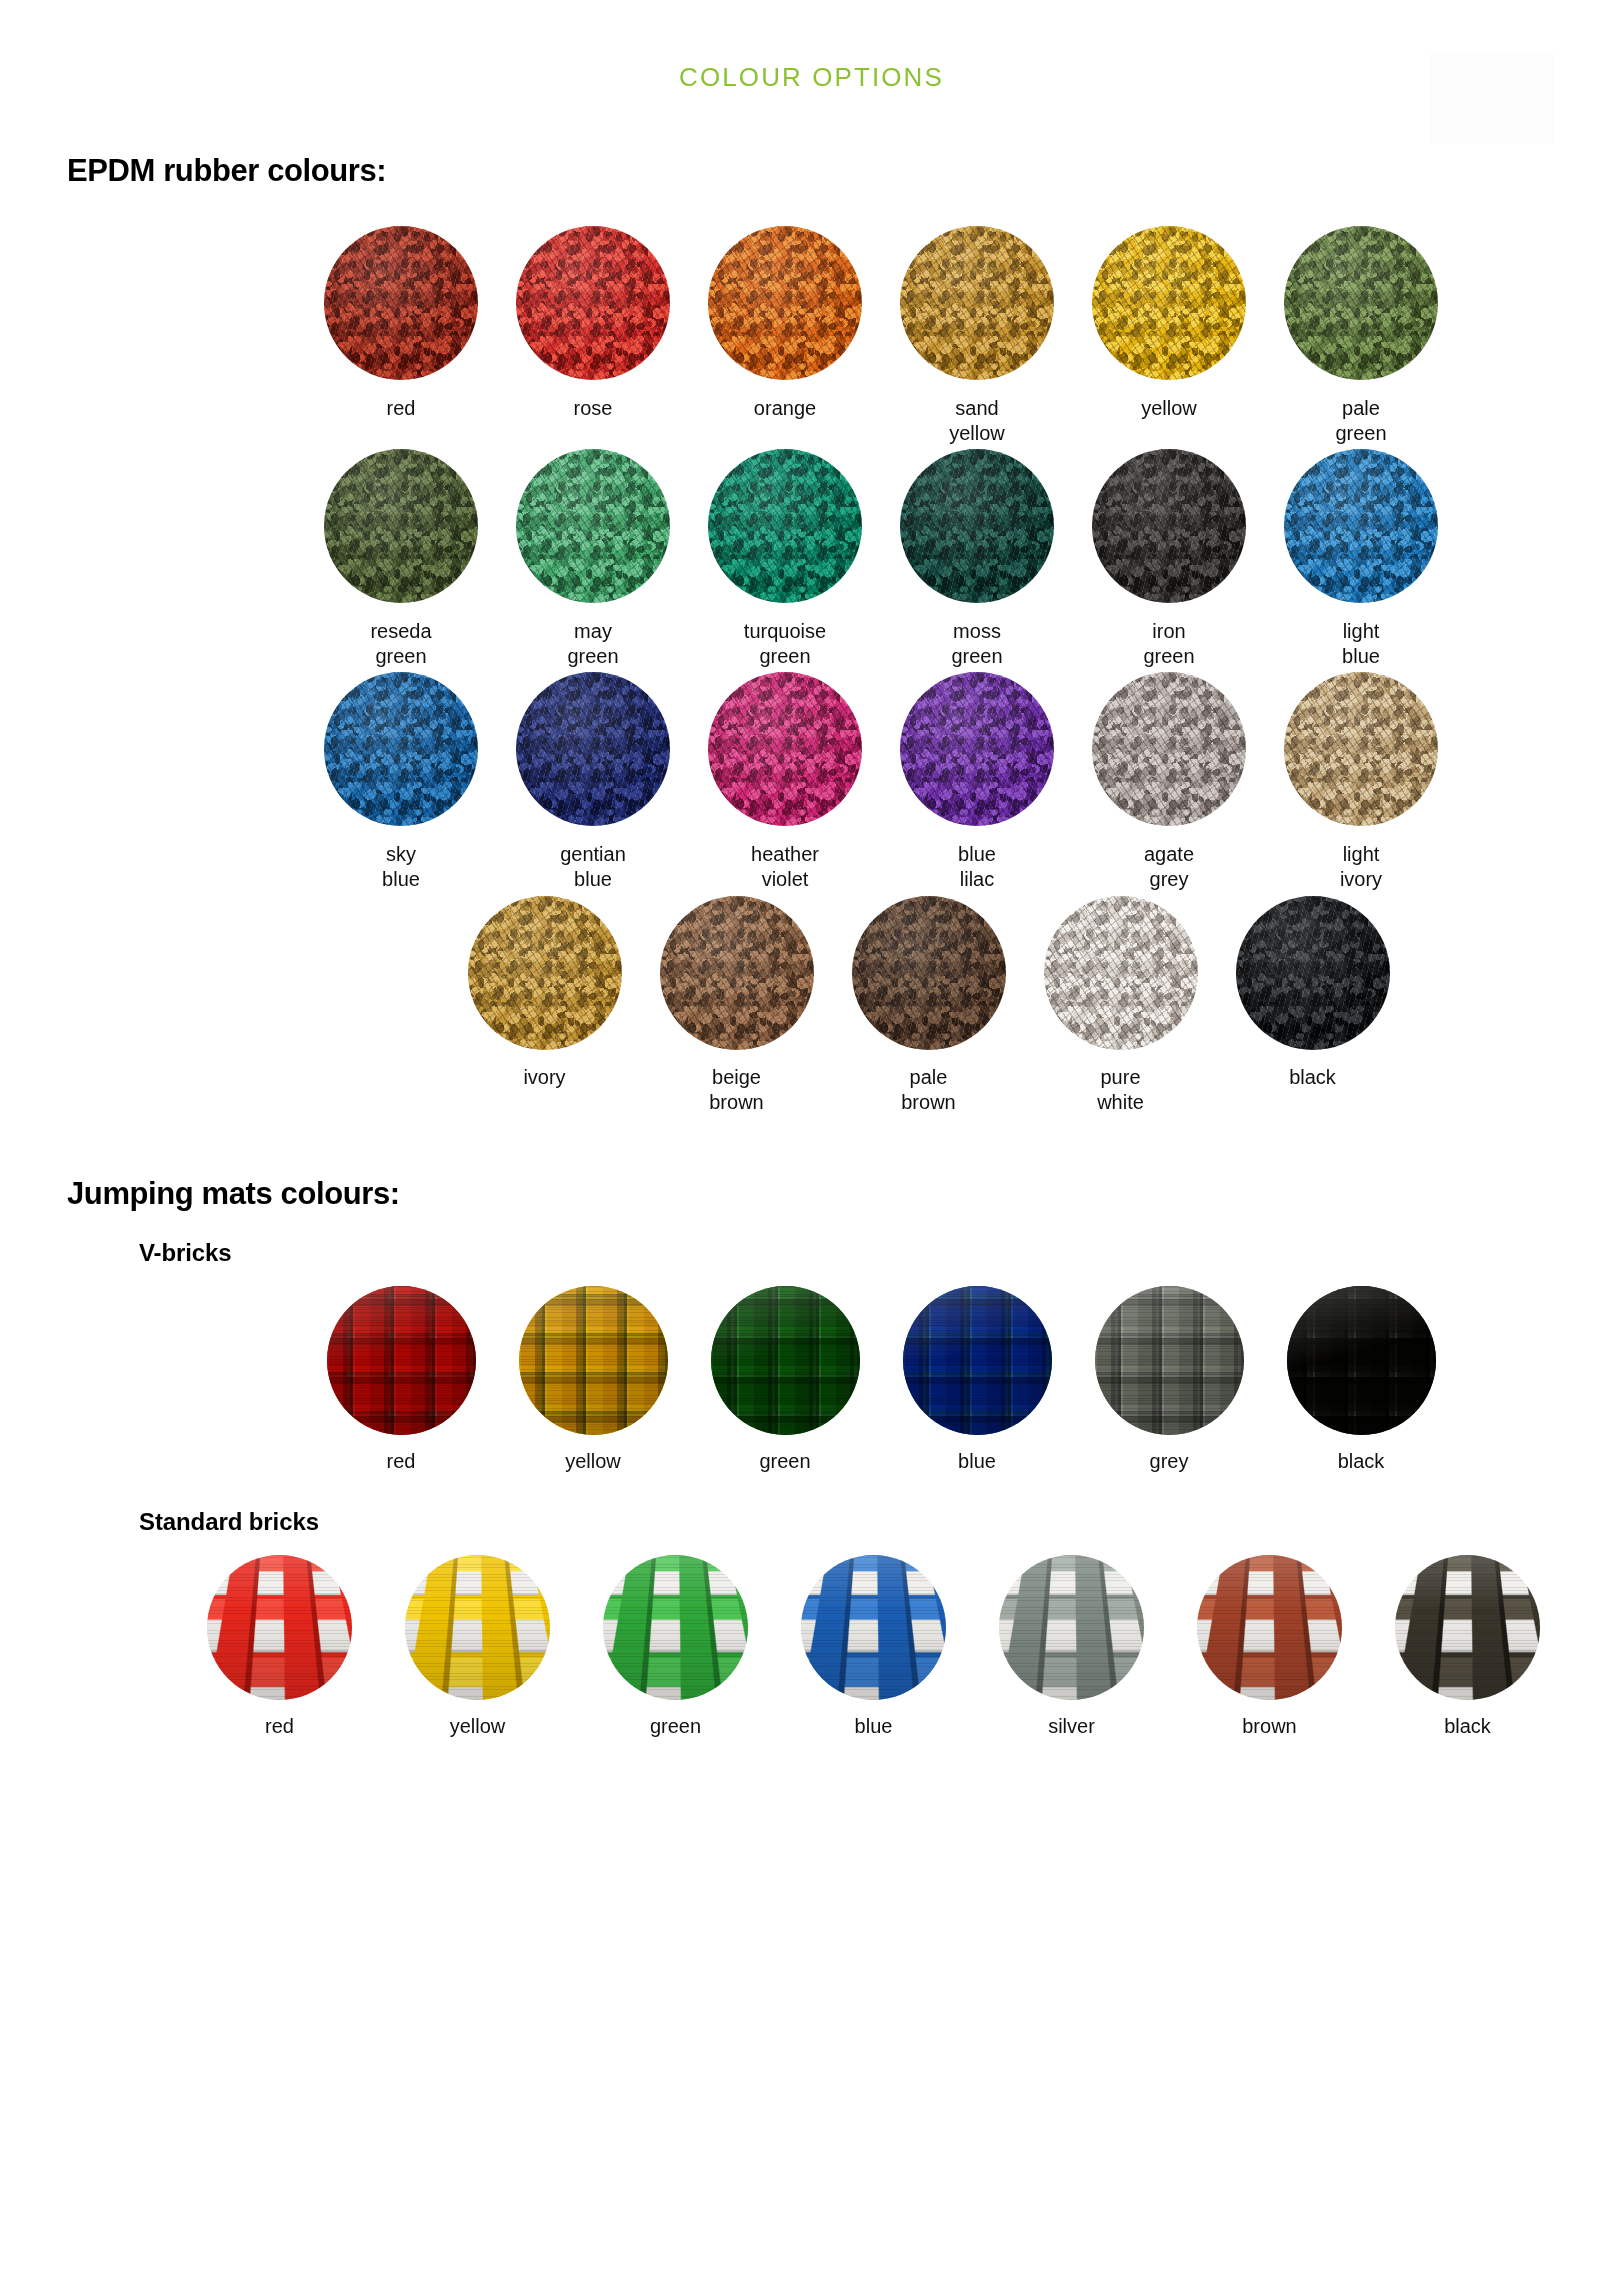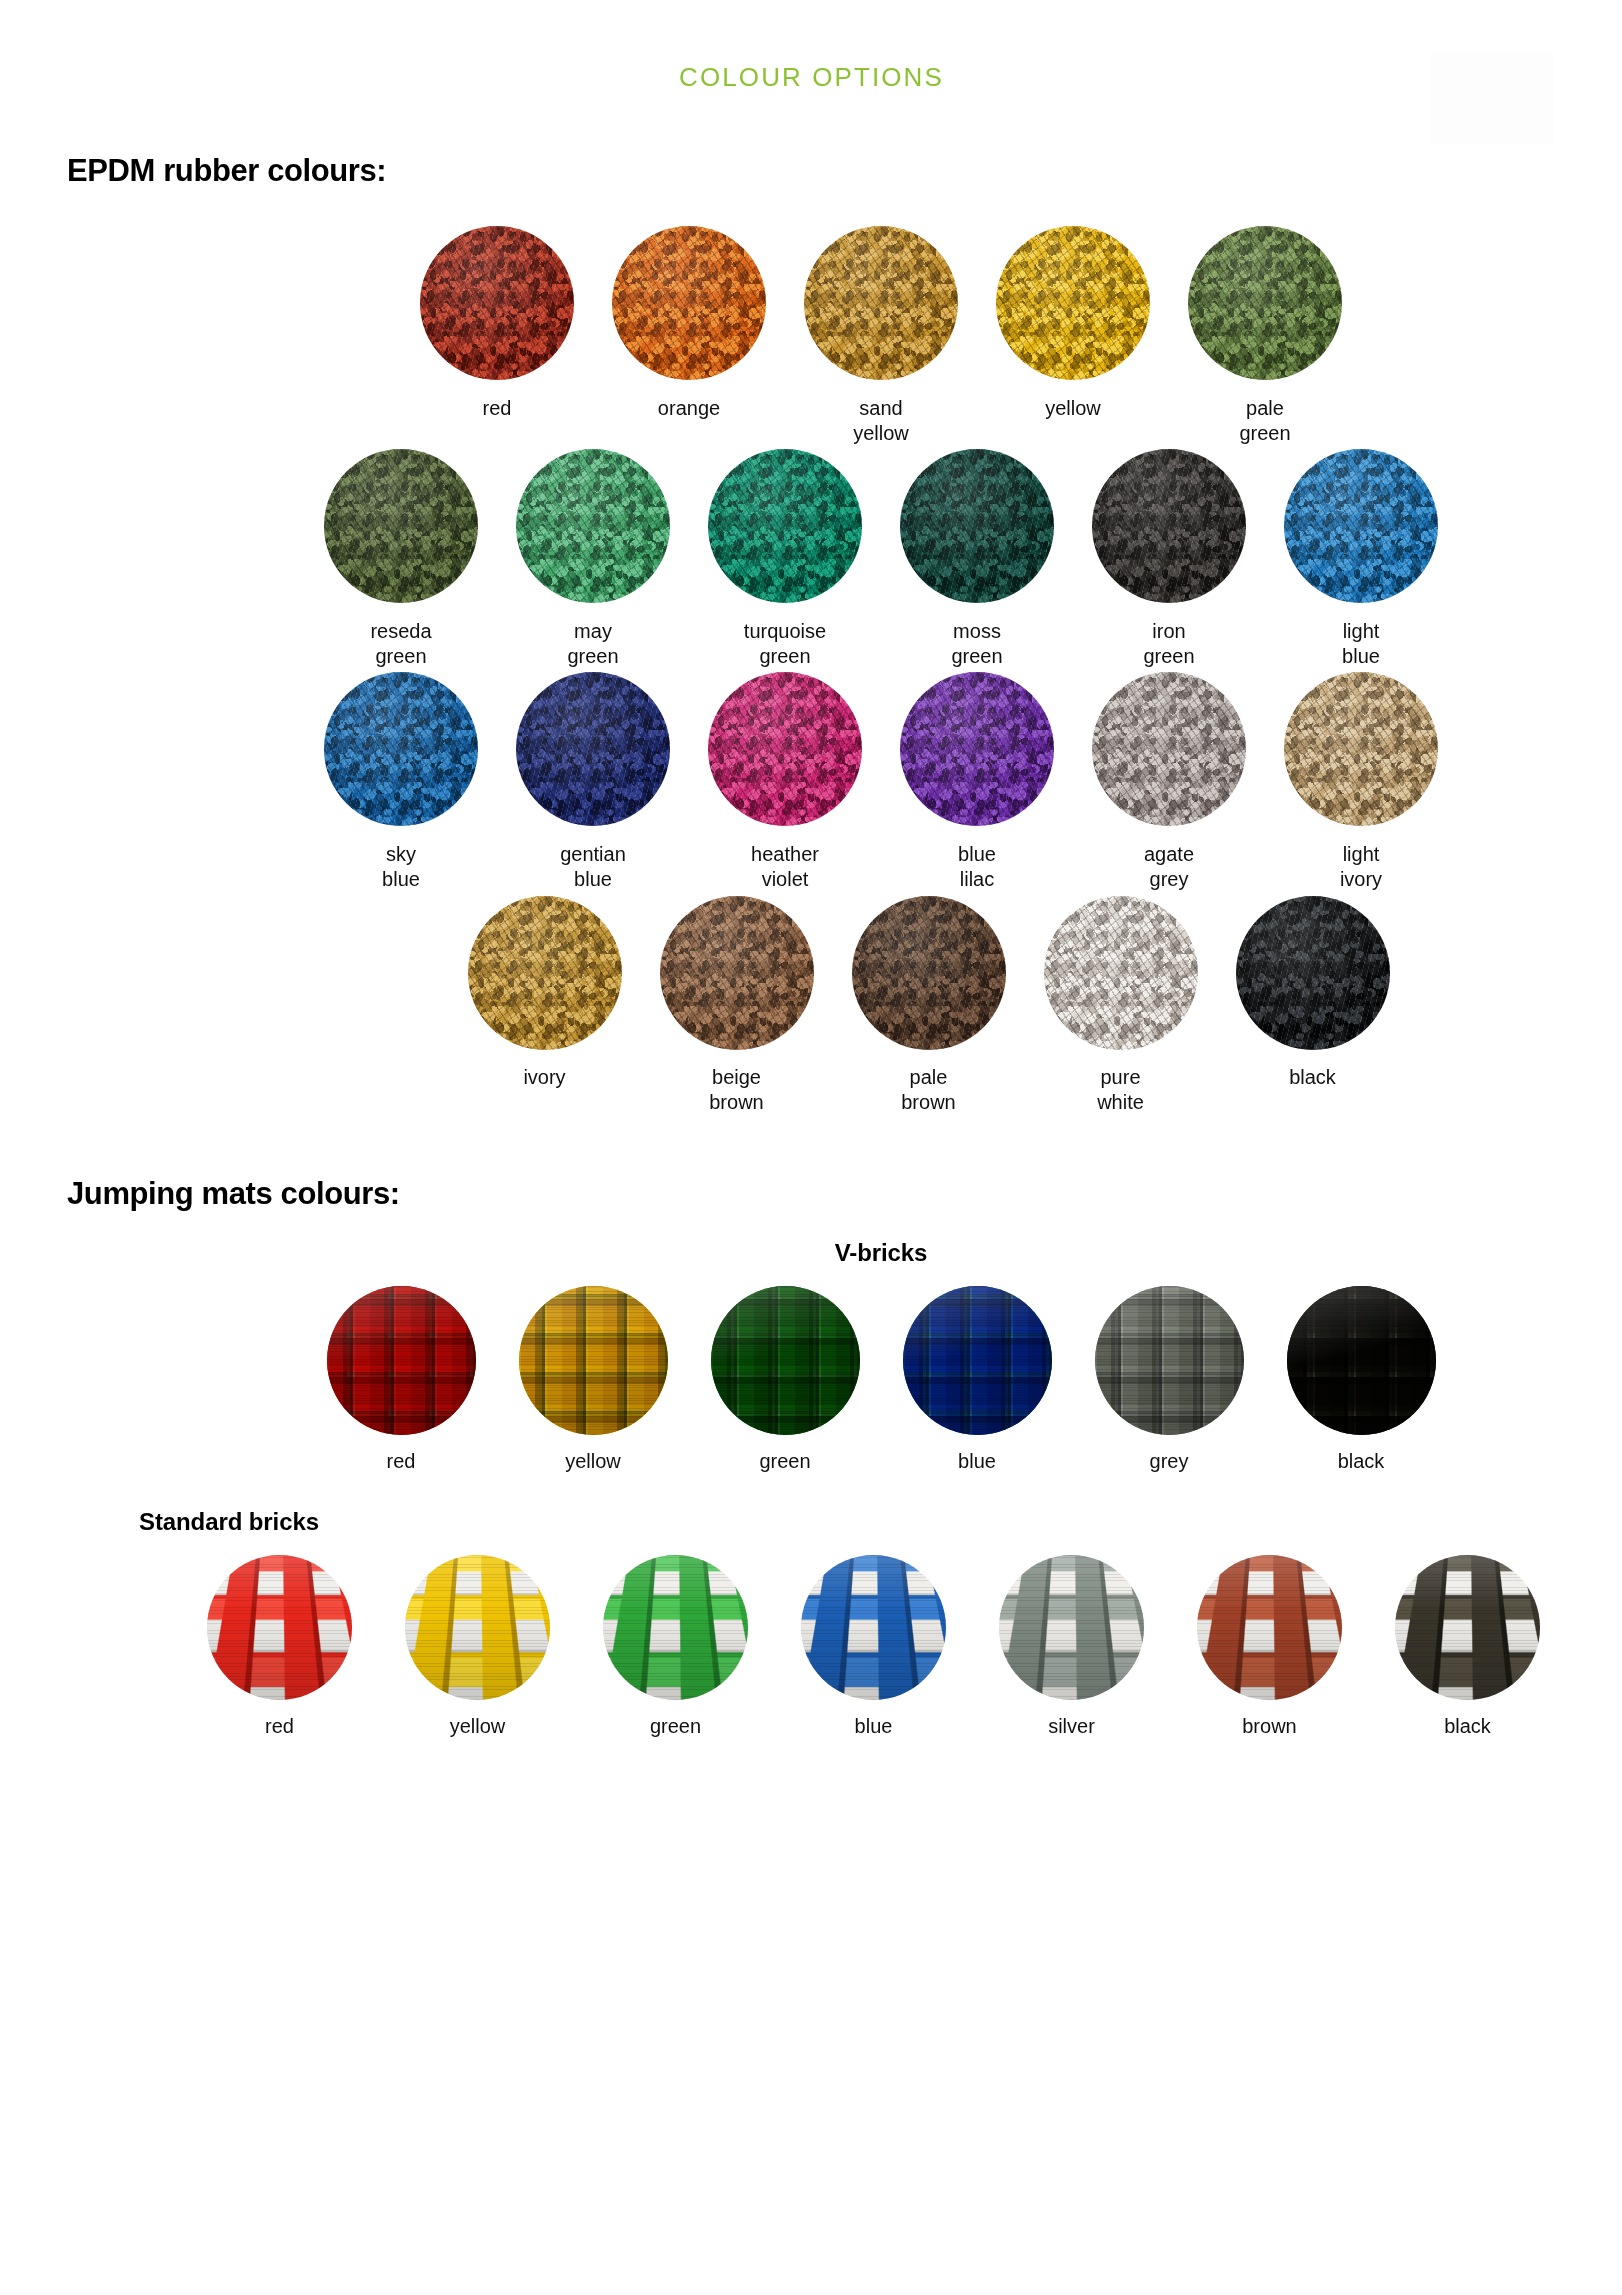--- a/index.html
+++ b/index.html
@@ -56,21 +56,21 @@
     font-weight: bold;
     letter-spacing: -0.1px;
     color: #000000;
     margin: 0;
     padding-left: 139px;
     line-height: 1.1;
   }
 
   #epdm-heading { margin-top: 64px; }
   #mats-heading { margin-top: 0px; }
-  #vbricks-heading { margin-top: 29px; text-align: center; }
+  #vbricks-heading { margin-top: 29px; }
   #standard-heading { margin-top: 35px; }
 
   
   .swatch-row {
     display: flex;
     justify-content: center;
     padding-left: 139px;
   }
   .swatch-cell {
     width: 192px;
@@ -249,20 +249,24 @@
 
 <h1 class="section-heading" id="epdm-heading">EPDM rubber colours:</h1>
 
 <div class="epdm-rows" id="epdm-rows">
     <div class="swatch-row epdm-row">
       <div class="swatch-cell">
         <div class="swatch-disc tex-granulate" style="--c-base: #9e2b1c; --c-hi: #c5412a; --c-mid: #7d1f14; --c-lo: #561008;"></div>
         <div class="swatch-label">red</div>
       </div>
       <div class="swatch-cell">
+        <div class="swatch-disc tex-granulate" style="--c-base: #d62b27; --c-hi: #ef4a3c; --c-mid: #b31e1c; --c-lo: #7d1210;"></div>
+        <div class="swatch-label">rose</div>
+      </div>
+      <div class="swatch-cell">
         <div class="swatch-disc tex-granulate" style="--c-base: #df6413; --c-hi: #f08a2c; --c-mid: #bd4f0c; --c-lo: #8a3606;"></div>
         <div class="swatch-label">orange</div>
       </div>
       <div class="swatch-cell">
         <div class="swatch-disc tex-granulate" style="--c-base: #c8942c; --c-hi: #e0b152; --c-mid: #a8781d; --c-lo: #7a5412;"></div>
         <div class="swatch-label">sand
 yellow</div>
       </div>
       <div class="swatch-cell">
         <div class="swatch-disc tex-granulate" style="--c-base: #e8b407; --c-hi: #f6cf3a; --c-mid: #c59503; --c-lo: #916c02;"></div>

